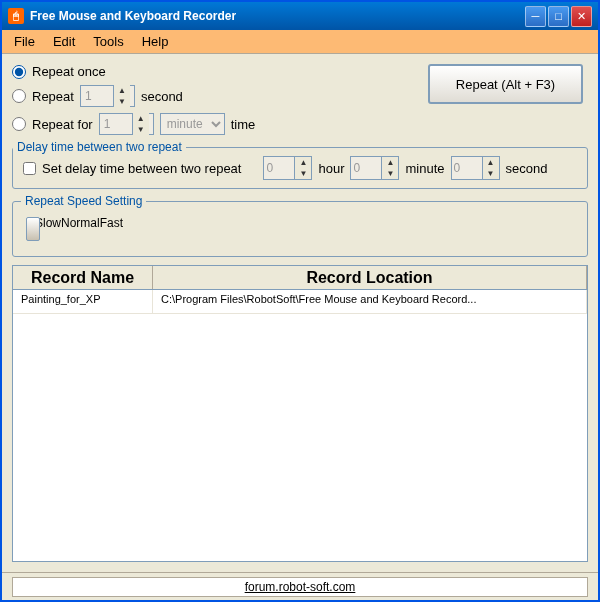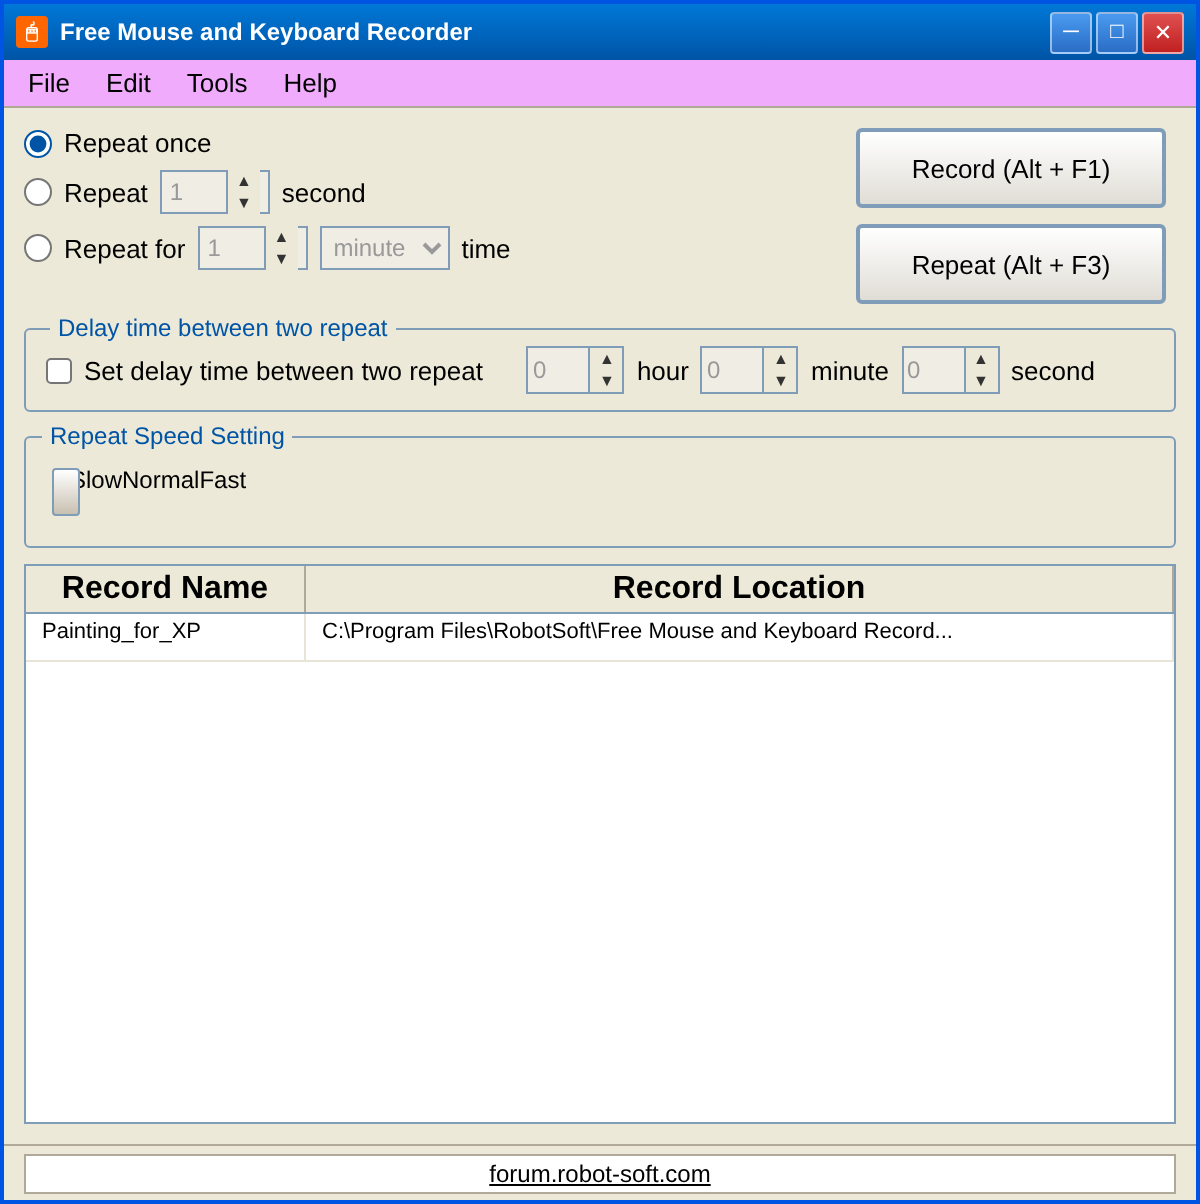--- a/index.html
+++ b/index.html
@@ -59,21 +59,21 @@
       display: flex;
       align-items: center;
       justify-content: center;
       cursor: pointer;
       border-radius: 2px;
     }
     .title-btn.close-btn {
       background: linear-gradient(to bottom, #e05050, #c02020);
     }
     .menu-bar {
-      background: #f0abfc;
+      background: #fdba74;
       height: 24px;
       display: flex;
       align-items: center;
       padding: 0 4px;
       border-bottom: 1px solid #b0a898;
       gap: 2px;
     }
     .menu-item {
       padding: 2px 8px;
       cursor: pointer;
@@ -172,21 +172,21 @@
     .group-box {
       border: 1px solid #7f9db9;
       border-radius: 3px;
       padding: 8px 10px 8px 10px;
       position: relative;
       margin-top: 4px;
     }
     .group-label {
       position: absolute;
       top: -8px;
-      left: 12px;
+      left: 0;
       background: #ece9d8;
       padding: 0 4px;
       color: #0054a6;
       font-size: 12px;
     }
     .delay-section {
       display: flex;
       flex-direction: row;
       gap: 22px;
     }
@@ -389,21 +389,20 @@
           <select class="select-box" style="color:#999;background:#f0ede4;">
             <option>minute</option>
             <option>hour</option>
             <option>second</option>
           </select>
           <span class="label-text">time</span>
         </div>
       </div>
 
       <div class="right-controls">
-        <button class="big-btn">Record (Alt + F1)</button>
         <button class="big-btn">Repeat (Alt + F3)</button>
       </div>
     </div>
 
     <div class="group-box">
       <span class="group-label">Delay time between two repeat</span>
       <div class="delay-section">
         <div class="checkbox-row">
           <input type="checkbox" class="checkbox-input" style="">
           <span class="label-text">Set delay time between two repeat</span>

